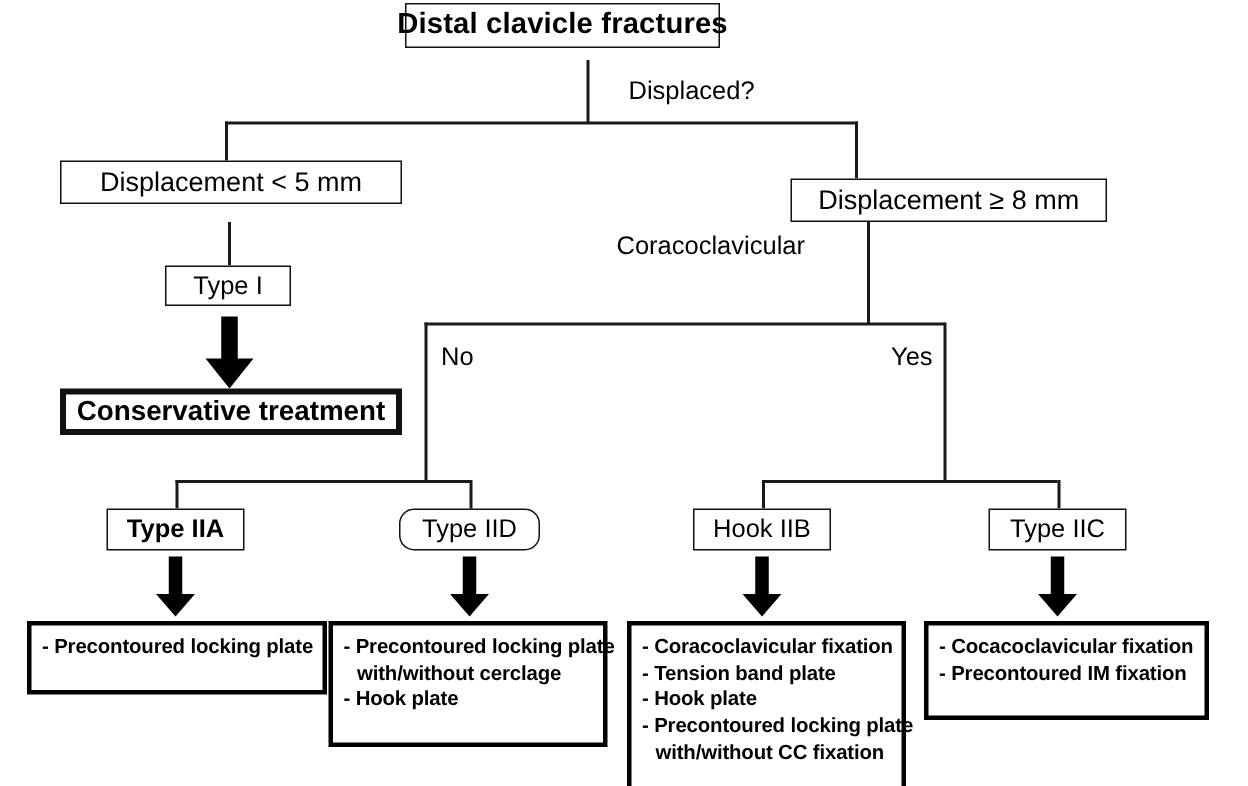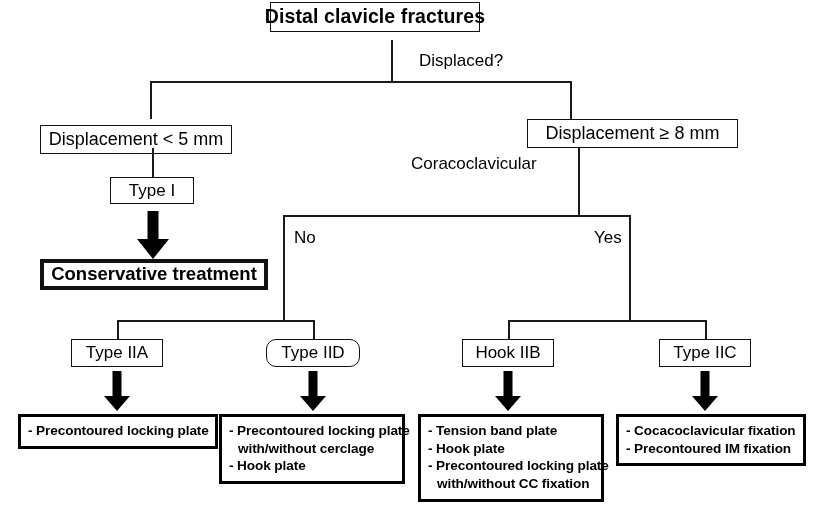--- a/index.html
+++ b/index.html
@@ -46,21 +46,21 @@
     font-size:18.5px;
     font-weight:bold;
     text-align:right;
   }
   
   .tbox{
     position:absolute;
     box-sizing:border-box;
     background:#ffffff;
     border:3.4px solid #000000;
-    padding:5px 7px 6px 7px;
+    padding:5px 7px 20px 7px;
     color:#000;
   }
   .tbox ul{
     list-style:none;
     margin:0;
     padding:0;
   }
   .tbox li{
     font-size:13.6px;
     font-weight:bold;
@@ -116,21 +116,21 @@
   </div>
 
   <div class="vline" style="left:391px;top:40px;height:42px;"></div>
 
   <div class="hline" style="left:150px;top:81px;width:422px;"></div>
   <div class="vline" style="left:150px;top:81px;height:38px;"></div>
   <div class="vline" style="left:570px;top:81px;height:38px;"></div>
 
   <div class="label" style="left:419px;top:51px;">Displaced?</div>
 
-  <div class="box level2" style="left:40px;top:125px;width:192px;height:29px;">
+  <div class="box level2" style="left:40px;top:107px;width:228px;height:29px;">
     <span>Displacement &lt; 5 mm</span>
   </div>
 
   <div class="box level2" style="left:527px;top:119px;width:211px;height:29px;">
     <span>Displacement ≥ 8 mm</span>
   </div>
 
   <div class="vline" style="left:152px;top:148px;height:29px;"></div>
 
   <div class="box small" style="left:110px;top:177px;width:84px;height:27px;">
@@ -156,21 +156,21 @@
   <div class="vline" style="left:283px;top:215px;height:106px;"></div>
   <div class="vline" style="left:629px;top:215px;height:106px;"></div>
 
   <div class="label" style="left:294px;top:228px;">No</div>
   <div class="label" style="left:594px;top:228px;">Yes</div>
 
   <div class="hline" style="left:117px;top:320px;width:197px;"></div>
   <div class="vline" style="left:117px;top:320px;height:19px;"></div>
   <div class="vline" style="left:313px;top:320px;height:19px;"></div>
 
-  <div class="box small" style="left:71px;top:339px;width:92px;height:28px;">
+  <div class="box small" style="left:71px;top:339px;width:92px;height:28px;font-weight:bold;">
     <span>Type IIA</span>
   </div>
   <div class="box small" style="left:266px;top:339px;width:94px;height:28px;border-radius:10px;">
     <span>Type IID</span>
   </div>
 
   <div class="arrow" style="left:104px;top:371px;width:26px;height:40px;">
     <div class="shaft" style="width:9px;height:26px;"></div>
     <div class="head" style="border-left-width:13px;border-right-width:13px;border-top-width:15px;"></div>
   </div>
@@ -208,20 +208,21 @@
   <div class="tbox" style="left:219px;top:414px;width:186px;">
     <ul>
         <li>- Precontoured locking plate</li>
         <li class="cont">with/without cerclage</li>
         <li>- Hook plate</li>
       </ul>
   </div>
 
   <div class="tbox" style="left:418px;top:414px;width:186px;">
     <ul>
+        <li>- Coracoclavicular fixation</li>
         <li>- Tension band plate</li>
         <li>- Hook plate</li>
         <li>- Precontoured locking plate</li>
         <li class="cont">with/without CC fixation</li>
       </ul>
   </div>
 
   <div class="tbox" style="left:616px;top:414px;width:190px;">
     <ul>
         <li>- Cocacoclavicular fixation</li>

